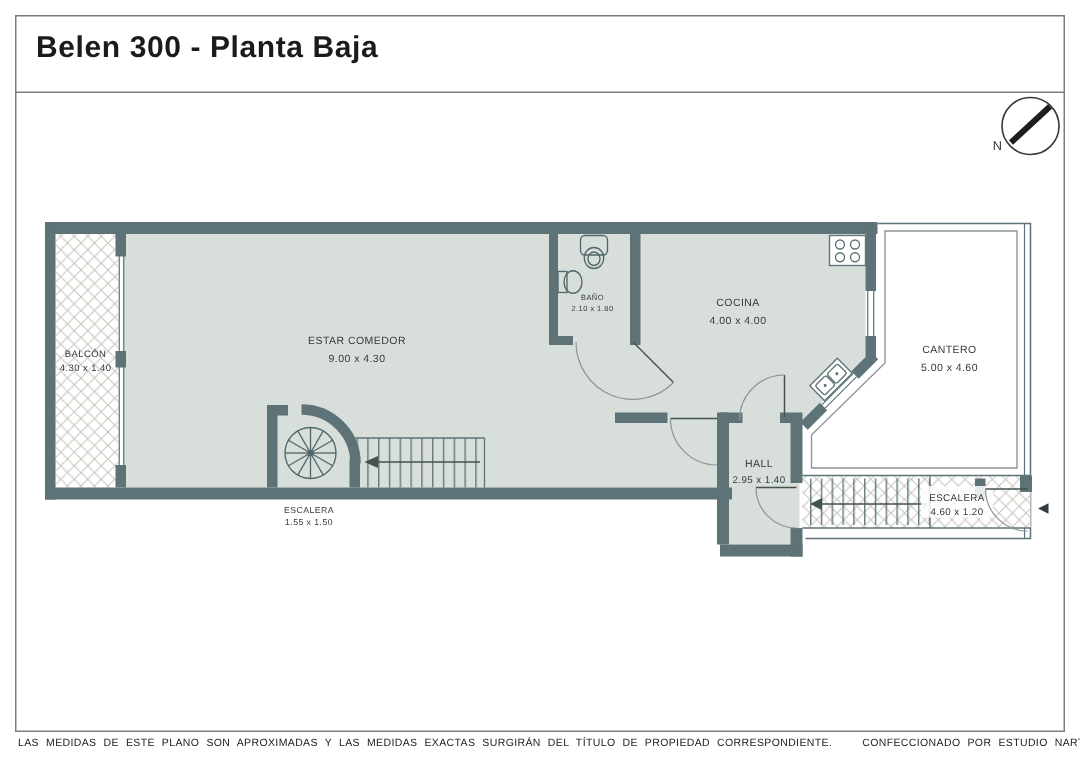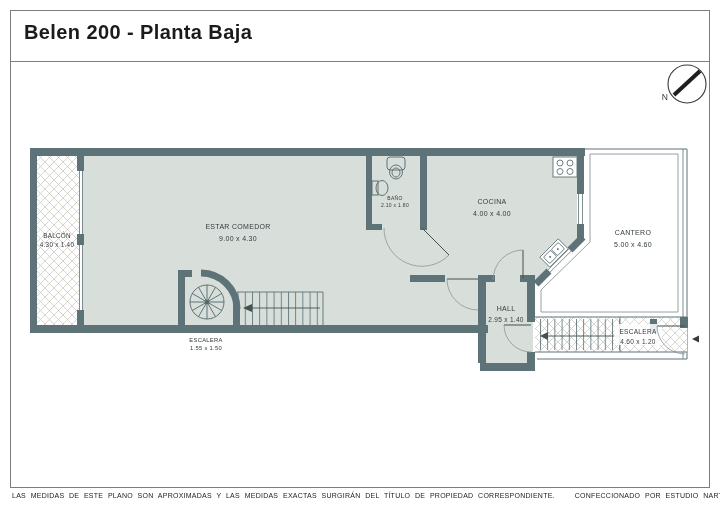--- a/index.html
+++ b/index.html
@@ -23,21 +23,21 @@
   .footer .disclaimer{white-space:nowrap;}
   svg text{font-family:"Liberation Sans", sans-serif;fill:#333b3e;letter-spacing:0.3px;}
 </style>
 </head>
 <body>
 
 <div class="page">
 
   <div class="frame"></div>
   <div class="title-divider"></div>
-  <div class="title">Belen 200 - Planta Baja</div>
+  <div class="title">Belen 300 - Planta Baja</div>
 
   <svg class="plan-svg" viewBox="0 0 720 509" xmlns="http://www.w3.org/2000/svg">
     <defs>
       <pattern id="xhatch" width="9" height="9" patternUnits="userSpaceOnUse">
         <path d="M0,0 L9,9 M9,0 L0,9" stroke="#c8c4bb" stroke-width="0.7" fill="none"></path>
       </pattern>
       <pattern id="treads" width="7.2" height="40" patternUnits="userSpaceOnUse">
         <line x1="0.5" y1="0" x2="0.5" y2="40" stroke="#5e7377" stroke-width="0.9"></line>
       </pattern>
     </defs>

